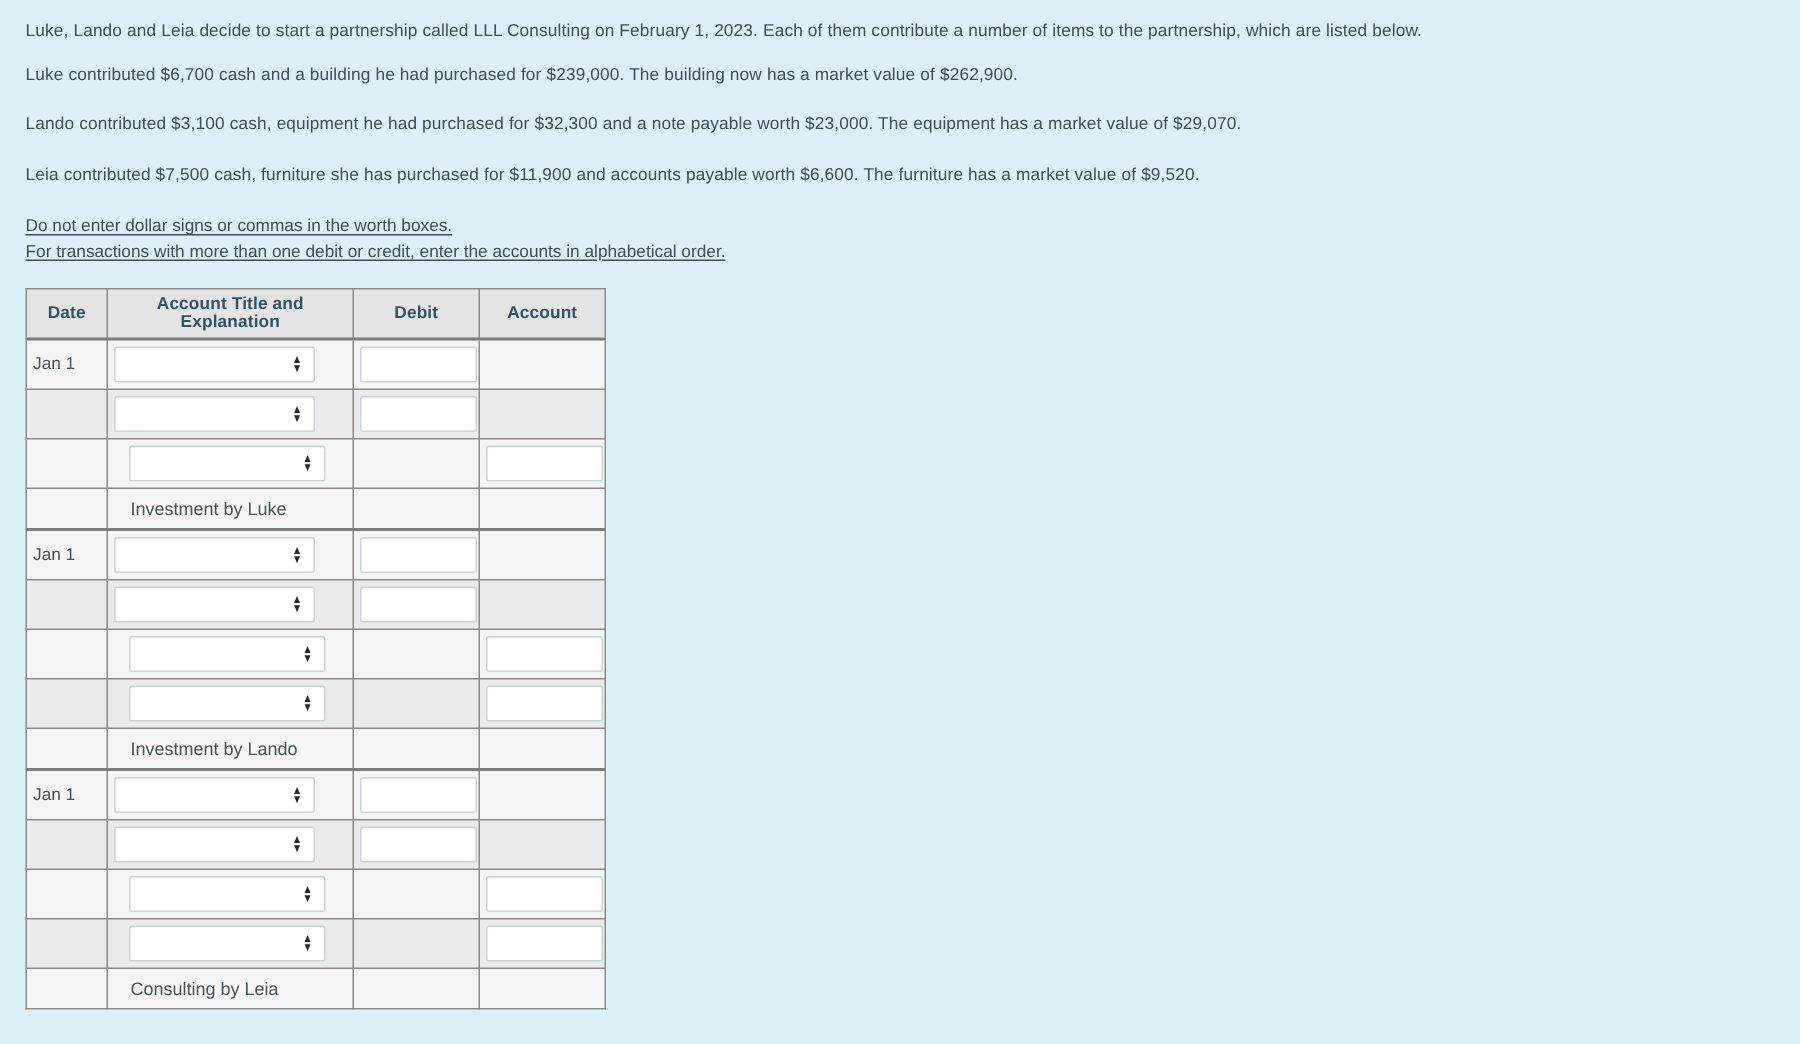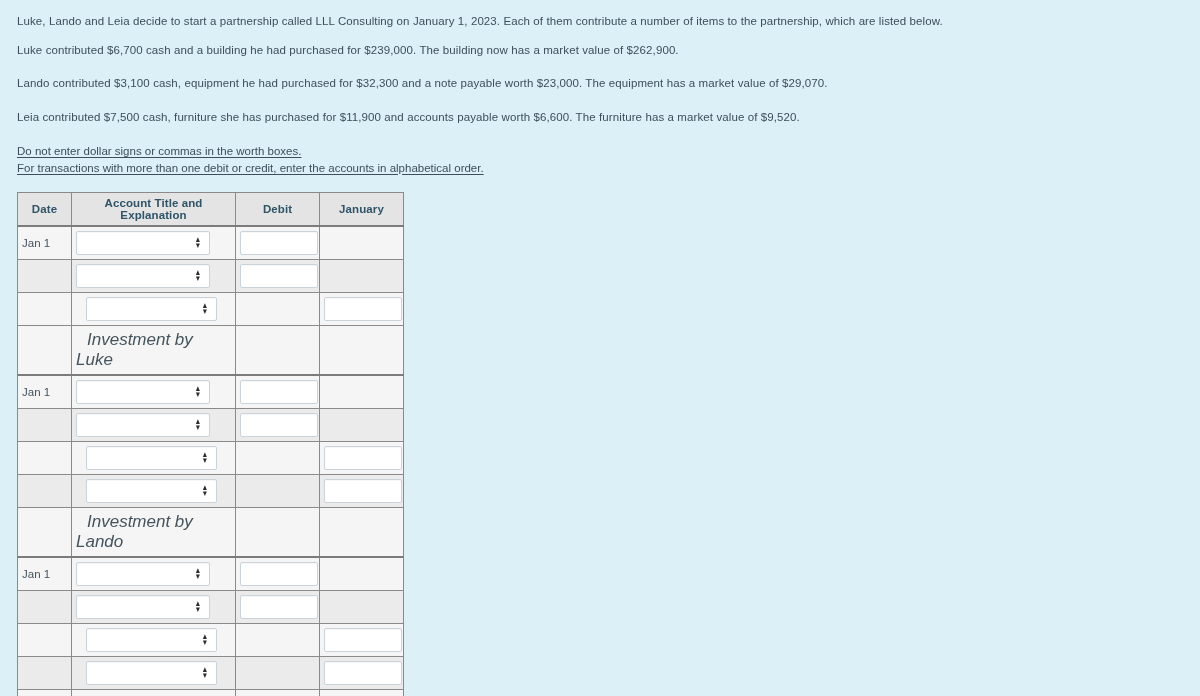--- a/index.html
+++ b/index.html
@@ -122,33 +122,32 @@
     box-sizing: border-box;
     width: 78px;
     height: 24px;
     background: #ffffff;
     border: 1px solid #c9d4da;
     border-radius: 2px;
     box-shadow: inset 0 1px 1px rgba(0,0,0,0.035);
   }
 
   .expl-text {
-    font-size: 17px;
-    font-style: italic;
+    font-size: 12px;
     color: #44535c;
     padding-left: 11px;
   }
 </style>
 </head>
 <body>
 
 <div class="page">
 
   <div>
-    <p class="para first">Luke, Lando and Leia decide to start a partnership called LLL Consulting on January 1, 2023. Each of them contribute a number of items to the partnership, which are listed below.</p>
+    <p class="para first">Luke, Lando and Leia decide to start a partnership called LLL Consulting on February 1, 2023. Each of them contribute a number of items to the partnership, which are listed below.</p>
     <p class="para tight">Luke contributed $6,700 cash and a building he had purchased for $239,000. The building now has a market value of $262,900.</p>
     <p class="para tight">Lando contributed $3,100 cash, equipment he had purchased for $32,300 and a note payable worth $23,000. The equipment has a market value of $29,070.</p>
     <p class="para tight">Leia contributed $7,500 cash, furniture she has purchased for $11,900 and accounts payable worth $6,600. The furniture has a market value of $9,520.</p>
   </div>
 
   <div class="instructions">
     <span class="instruction-line">Do not enter dollar signs or commas in the worth boxes.</span>
     <span class="instruction-line">For transactions with more than one debit or credit, enter the accounts in alphabetical order.</span>
   </div>
 
@@ -157,21 +156,21 @@
       <col class="c-date">
       <col class="c-acct">
       <col class="c-debit">
       <col class="c-credit">
     </colgroup>
     <thead>
       <tr>
         <th>Date</th>
         <th>Account Title and Explanation</th>
         <th>Debit</th>
-        <th>January</th>
+        <th>Account</th>
       </tr>
     </thead>
     <tbody id="journal-body">
         <tr class="shade-a section-start">
           <td class="date-cell">Jan 1</td>
           <td class="acct-cell">
             <div class="field-wrap">
               <div class="select-box w-debit">
                 <span class="spinner">
                   <span>▲</span>

